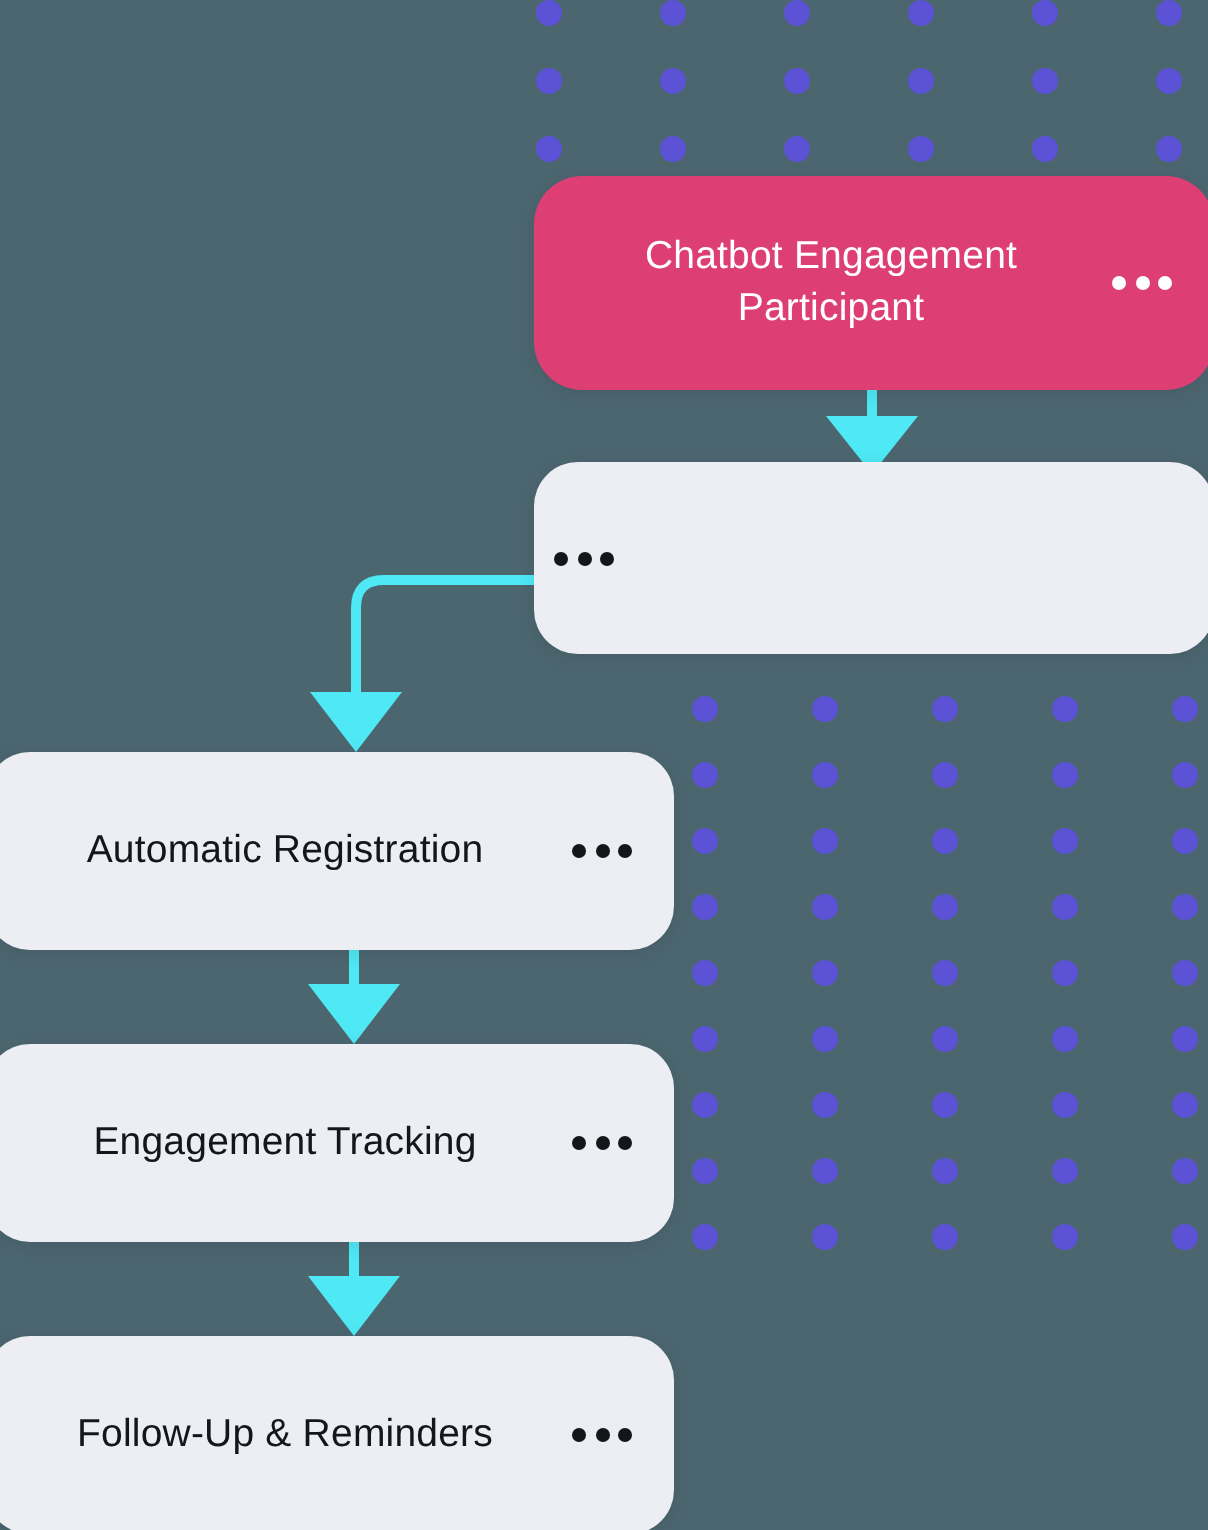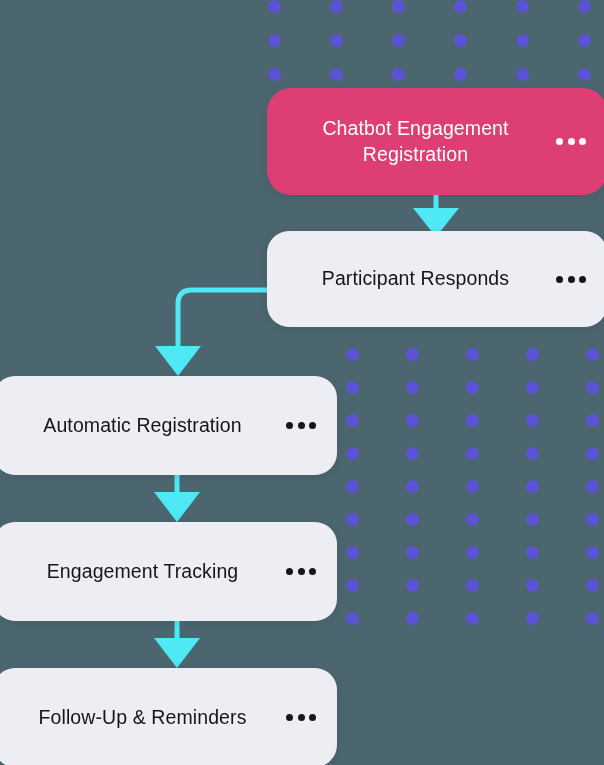--- a/index.html
+++ b/index.html
@@ -184,31 +184,30 @@
   </svg>
 
   <svg class="connector" id="connector-4" viewBox="0 0 62 58">
     <path d="M31 0 L31 30" stroke="#4ee9f5" stroke-width="5" fill="none"></path>
     <path d="M8 22 L54 22 L31 52 Z" fill="#4ee9f5"></path>
   </svg>
 
   <div class="card primary" id="card-chatbot-initiates">
     <div class="card-label">
       <span>Chatbot Engagement</span><br>
-      <span>Registration</span>
+      <span>Participant</span>
     </div>
     <div class="dots-menu">
       <i></i>
       <i></i>
       <i></i>
     </div>
   </div>
 
   <div class="card" id="card-participant-responds">
-    <div class="card-label">Participant Responds</div>
     <div class="dots-menu">
       <i></i>
       <i></i>
       <i></i>
     </div>
   </div>
 
   <div class="card left-col" id="card-automatic-registration">
     <div class="card-label">Automatic Registration</div>
     <div class="dots-menu">

